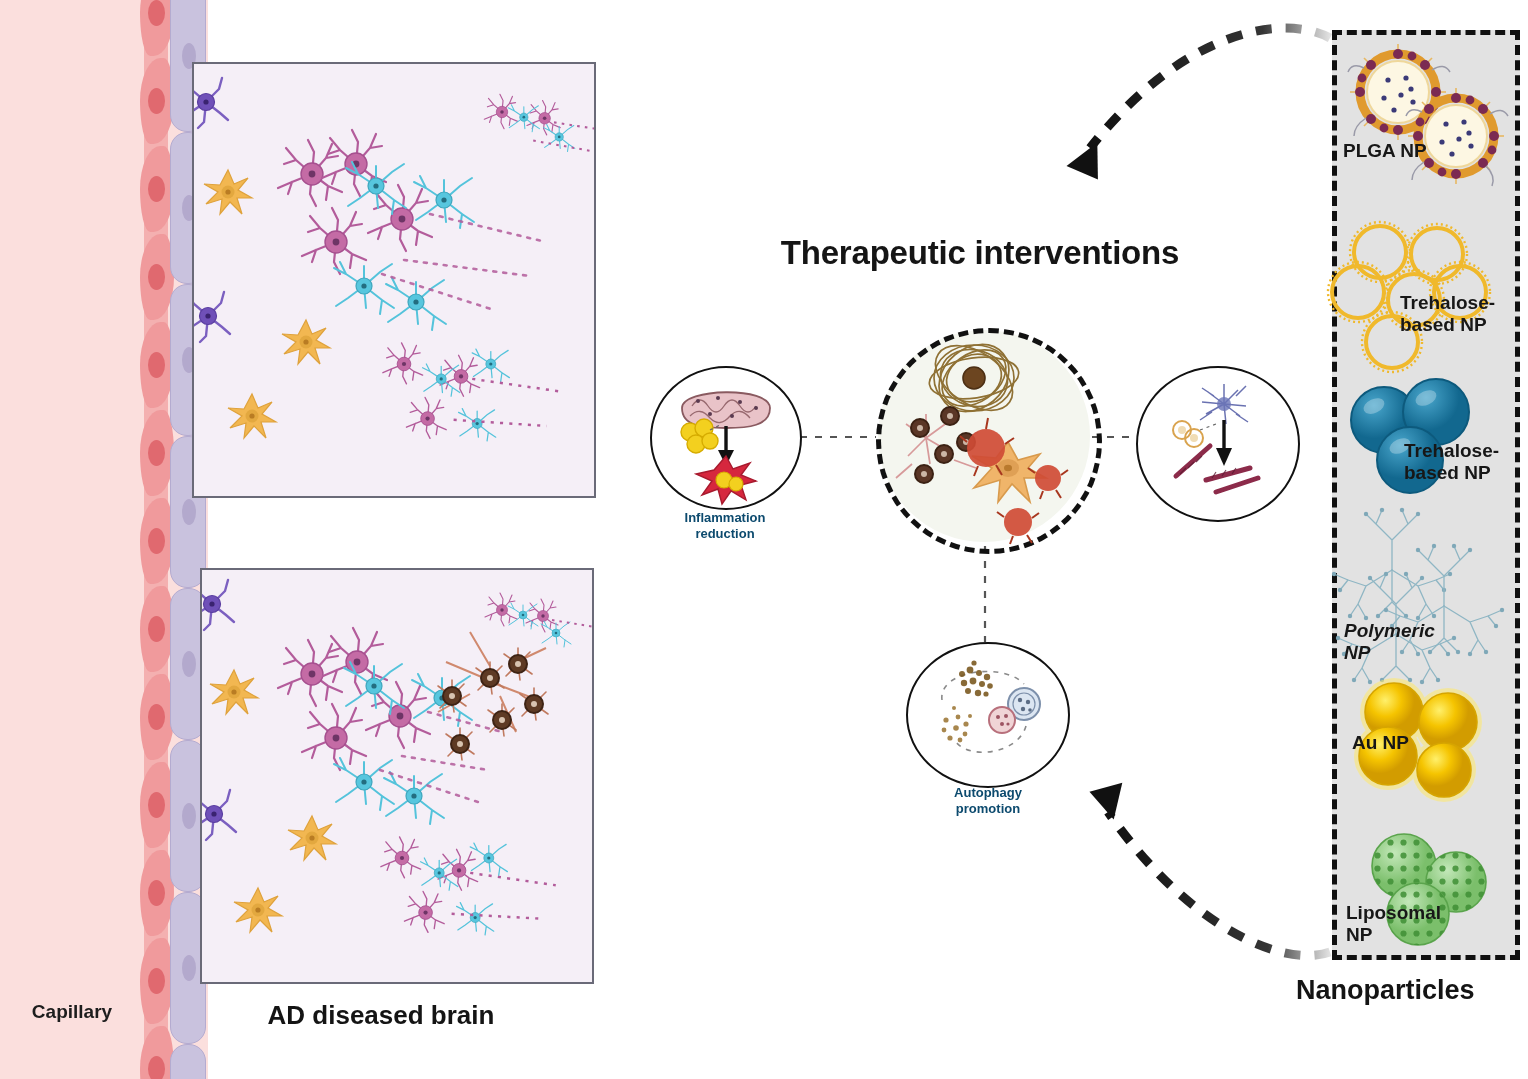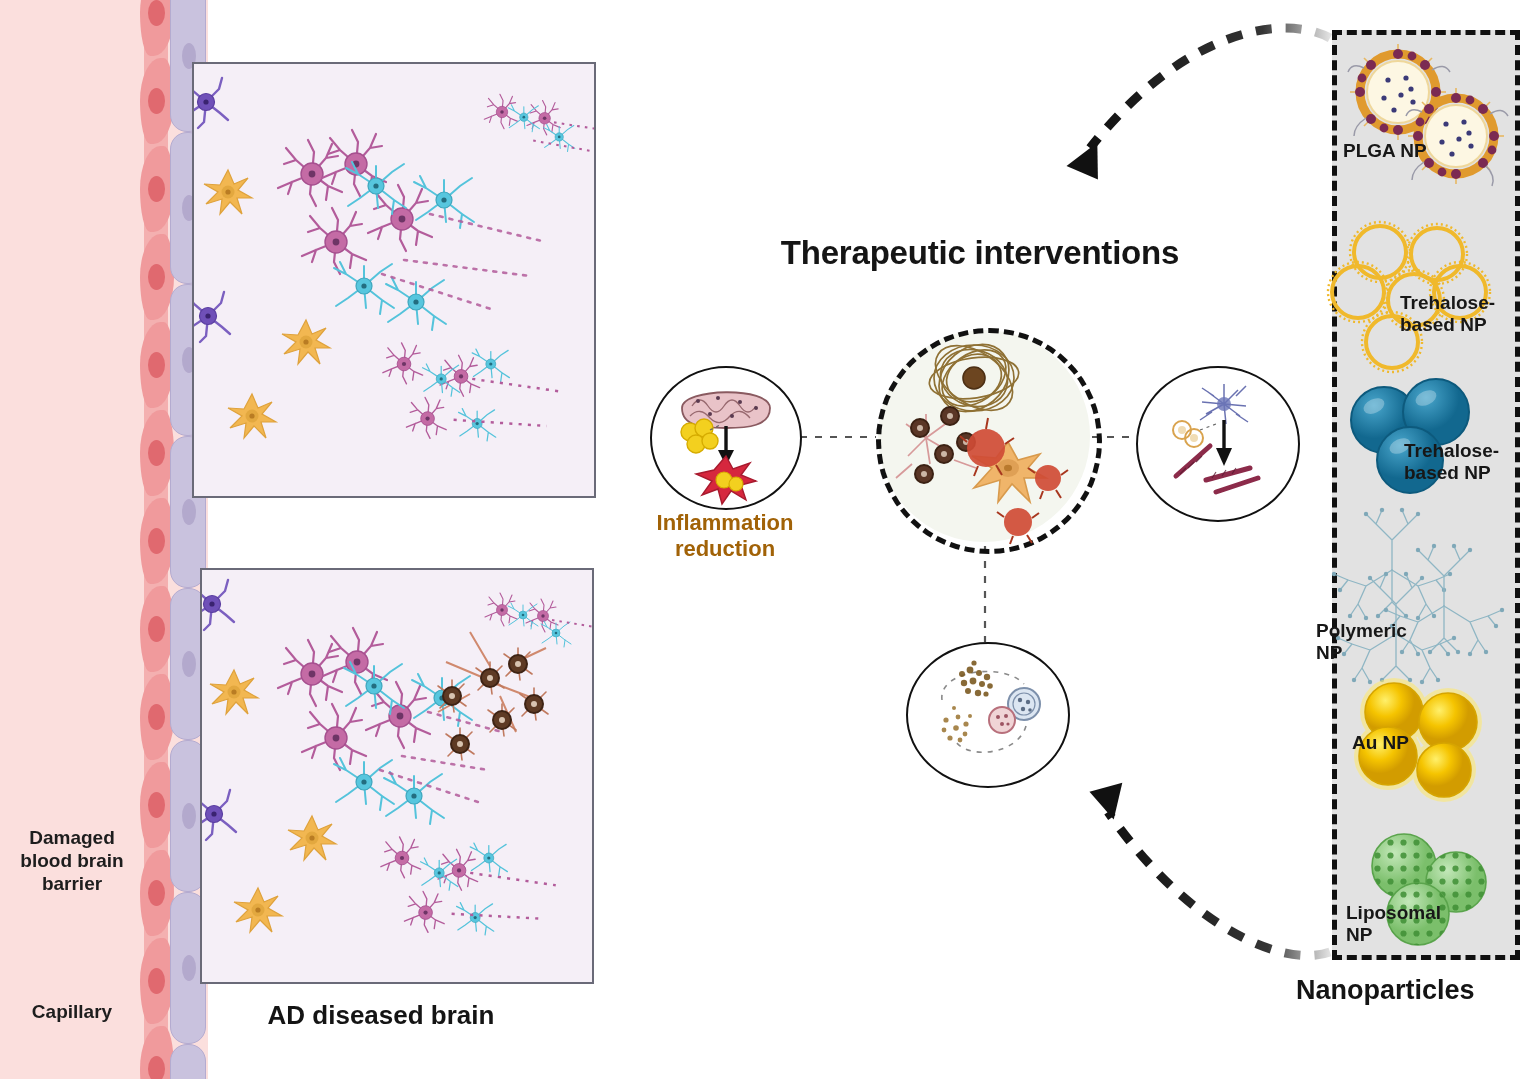--- a/index.html
+++ b/index.html
@@ -39,40 +39,40 @@
   #therapeutic-title{left:700px;top:234px;width:560px;text-align:center;
         font-size:33px;font-weight:bold;color:#151515;letter-spacing:-.2px;}
   #nanoparticles-title{left:1296px;top:975px;width:232px;text-align:left;
         font-size:27px;font-weight:bold;color:#141414;}
 
   .node-circle{border:2.4px solid #111;border-radius:50%;background:#fff;}
   #inflammation-circle{left:650px;top:366px;width:148px;height:140px;}
   #fibrillation-circle{left:1136px;top:366px;width:160px;height:152px;}
   #autophagy-circle{left:906px;top:642px;width:160px;height:142px;}
 
-  .node-label{position:absolute;text-align:center;font-size:22px;
-              font-weight:bold;color:#a16207;line-height:1.2;}
+  .node-label{position:absolute;text-align:center;font-size:13px;
+              font-weight:bold;color:#0c4a6e;line-height:1.2;}
   #inflammation-label{left:640px;top:510px;width:170px;}
   #fibrillation-label{left:1130px;top:516px;width:174px;}
   #autophagy-label{left:902px;top:785px;width:172px;}
 
   #center-hub{left:878px;top:330px;width:212px;height:212px;border-radius:50%;
               background:#f4f6ef;}
   #center-hub-dash{left:876px;top:328px;width:216px;height:216px;border-radius:50%;
               border:5px dashed #111;}
 
   
   #np-box{left:1332px;top:30px;width:188px;height:930px;background:#e2e2e2;
           border:5px dashed #101010;box-sizing:border-box;}
   .np-label{position:absolute;font-size:19px;font-weight:bold;color:#171717;
             line-height:1.18;}
   #np-label-plga{left:1343px;top:140px;width:110px;}
   #np-label-treh1{left:1400px;top:292px;width:120px;}
   #np-label-treh2{left:1404px;top:440px;width:120px;}
-  #np-label-poly{left:1316px;top:620px;width:110px;}
+  #np-label-poly{left:1344px;top:620px;width:110px;font-style:italic;}
   #np-label-au{left:1352px;top:732px;width:110px;}
   #np-label-lipo{left:1346px;top:902px;width:110px;}
 
   svg{overflow:visible;}
 </style>
 </head>
 <body>
 
 <div class="stage">
 
@@ -140,25 +140,20 @@
         <div class="peri-cell" style="top: 740px;">
           <div class="peri-nuc" style="top: 62px;"></div>
         </div>
         <div class="peri-cell" style="top: 892px;">
           <div class="peri-nuc" style="top: 62px;"></div>
         </div>
         <div class="peri-cell" style="top: 1044px;"></div>
       </div>
   </div>
 
-  <div class="bbb-label" id="damaged-bbb-label">
-    <div>Damaged</div>
-    <div>blood brain</div>
-    <div>barrier</div>
-  </div>
   <div class="bbb-label" id="capillary-label">Capillary</div>
 
   <div class="abs brain-panel" id="brain-panel-healthy">
     <svg width="396" height="428" viewBox="0 0 396 428">
       <defs>
         <g id="neuronG">
           <g stroke="#b35c9b" stroke-width="2.2" fill="none" stroke-linecap="round">
             <path d="M0,0 L-16,-14 L-26,-26 M-16,-14 L-28,-10"></path>
             <path d="M0,0 L14,-16 L20,-30 M14,-16 L26,-18"></path>
             <path d="M0,0 L-20,8 L-34,14 M-20,8 L-24,20"></path>
@@ -520,20 +515,24 @@
       <g transform="translate(94,76)">
         <circle r="13" fill="#f0d4d6" stroke="#b8707c" stroke-width="2"></circle>
         <g fill="#9e5462">
             <circle cx="-4" cy="-3" r="2"></circle>
             <circle cx="4" cy="-4" r="2"></circle>
           <circle cx="0" cy="4" r="2"></circle>
             <circle cx="6" cy="4" r="1.6"></circle>
           </g>
       </g>
     </svg>
+  </div>
+  <div class="node-label" id="autophagy-label">
+    <div>Autophagy</div>
+    <div>promotion</div>
   </div>
 
   <svg class="abs" style="left:0;top:0;width:1528px;height:1079px;pointer-events:none;">
     <defs>
       <linearGradient id="fadeTop" x1="1" y1="0" x2="0" y2="0">
         <stop offset="0" stop-color="#111" stop-opacity="0.12"></stop>
         <stop offset="0.28" stop-color="#111" stop-opacity="0.85"></stop>
         <stop offset="1" stop-color="#111" stop-opacity="1"></stop>
       </linearGradient>
       <linearGradient id="fadeBot" x1="1" y1="0" x2="0" y2="0">

